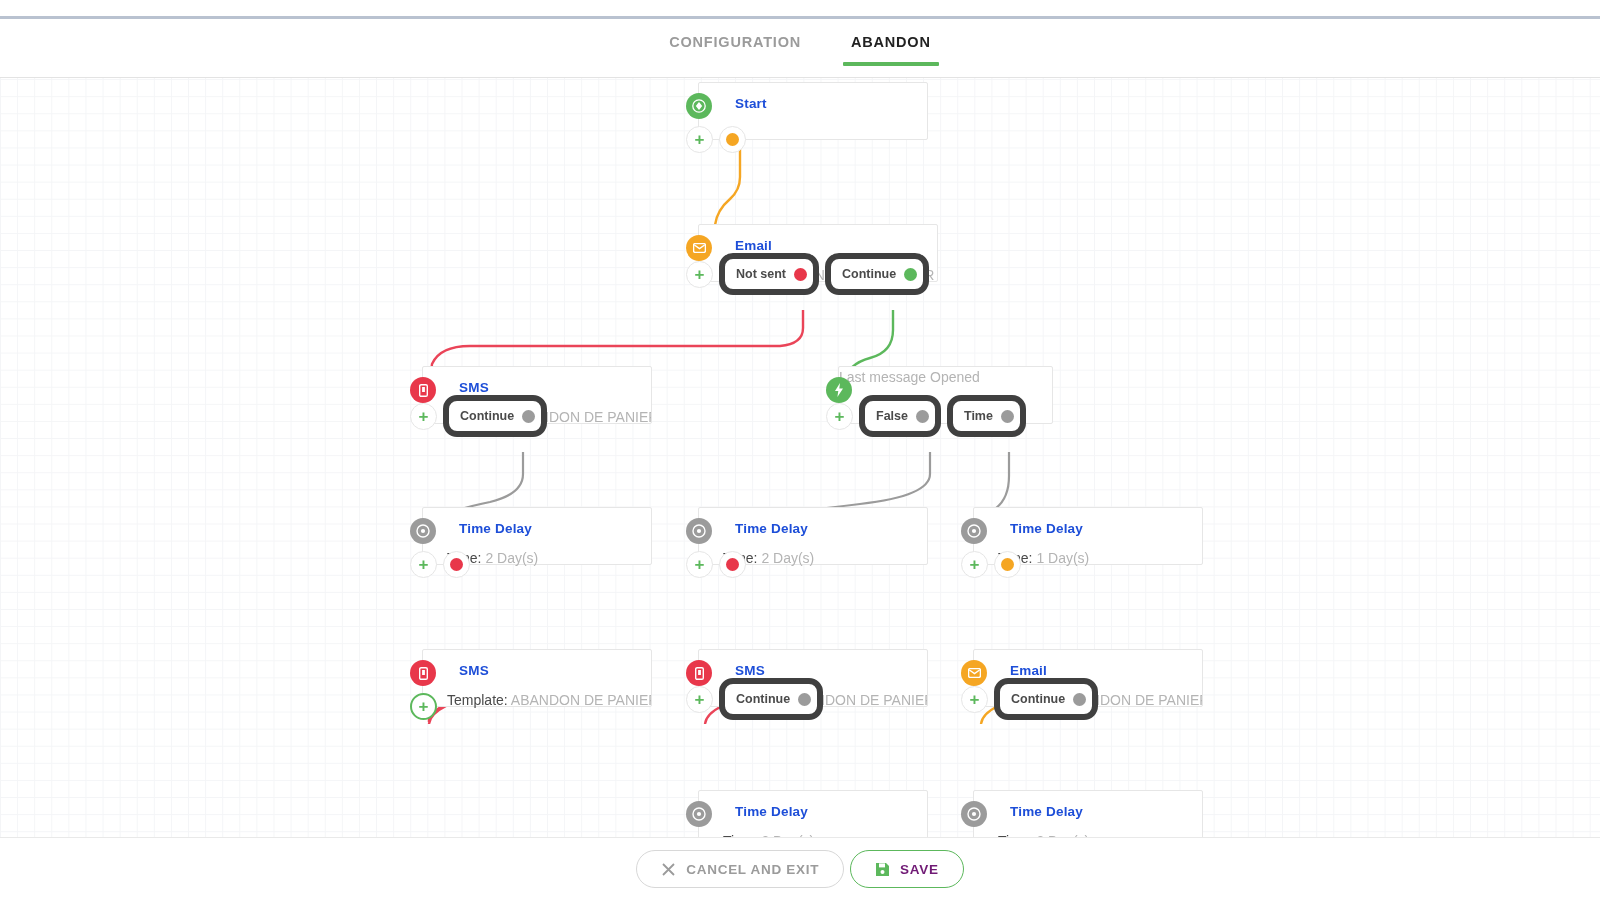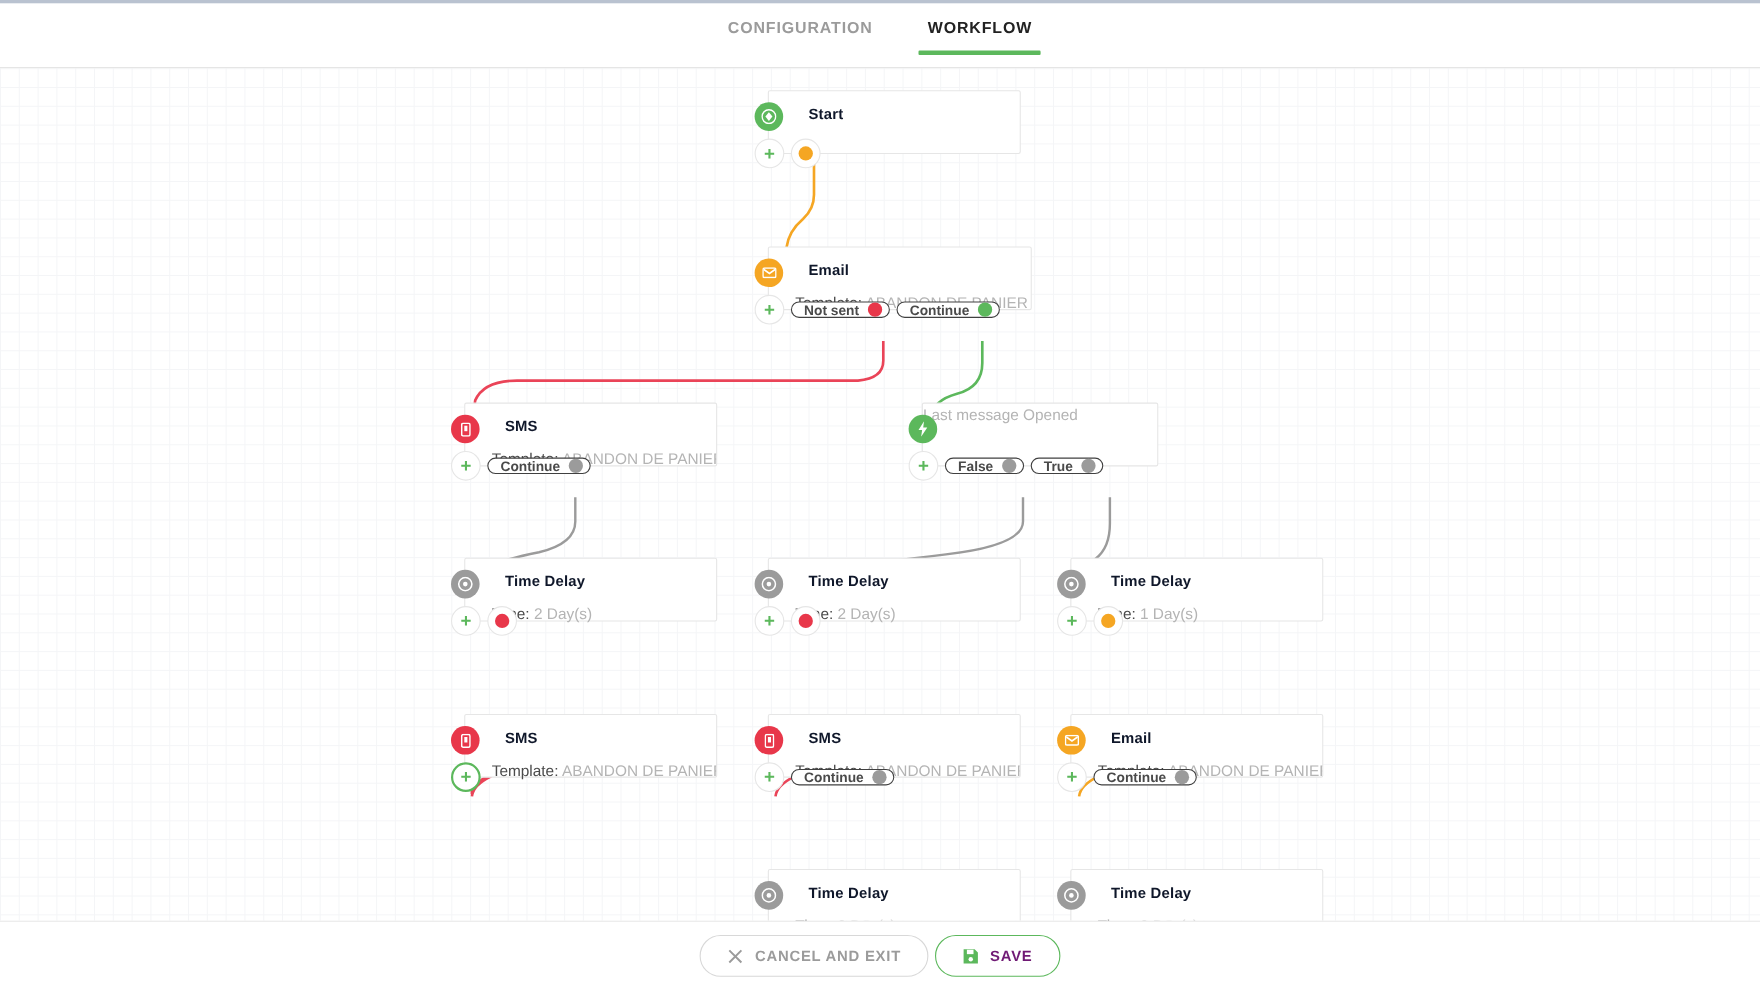--- a/index.html
+++ b/index.html
@@ -6,21 +6,21 @@
   html, body {
     width: 1600px; height: 900px;
     font-family: "Liberation Sans", sans-serif;
     background: #ffffff;
     overflow: hidden;
   }
   #app { position: relative; width: 1600px; height: 900px; }
 
   
   .topbar {
-    position: absolute; top: 0; left: 0; width: 1600px; height: 62px;
+    position: absolute; top: 16px; left: 0; width: 1600px; height: 62px;
     background: #ffffff;
     border-bottom: 1px solid #e3e3e3;
     display: flex; align-items: flex-start; justify-content: center;
     z-index: 40;
   }
   .topbar::before{
     content:""; position:absolute; top:0; left:0; width:1600px; height:3px;
     background:#b9c2d0;
   }
   .tabs { display: flex; gap: 34px; margin-top: 14px; }
@@ -51,21 +51,21 @@
   
   .node {
     position: absolute;
     background: #ffffff;
     border: 1px solid #e6e6e6;
     border-radius: 2px;
     cursor: pointer;
   }
   .node-head { display: flex; align-items: center; height: 40px; padding-left: 36px; }
   .node-title {
-    font-size: 13.5px; font-weight: bold; color: #0f172a; letter-spacing: .2px;
+    font-size: 13.5px; font-weight: bold; color: #1d4ed8; letter-spacing: .2px;
   }
   .node-sub {
     font-size: 14px; color: #4a4a4a; padding-left: 24px;
     white-space: nowrap; overflow: hidden; text-overflow: clip;
     line-height: 20px;
   }
   .node-sub .val { color: #b4b4b4; }
   .node-sub.muted { color: #b4b4b4; }
 
   
@@ -88,22 +88,22 @@
   }
   .plus-btn {
     width: 27px; height: 27px; border-radius: 50%;
     background: #ffffff; border: 1px solid #e6e6e6;
     display: flex; align-items: center; justify-content: center;
     color: #5cb85c; font-size: 17px; line-height: 1; font-weight: bold;
     cursor: pointer;
   }
   .plus-btn.active { border: 2px solid #5cb85c; }
   .chip {
-    height: 15px; border-radius: 14px; background: #ffffff;
-    border: 1px solid #404040; display: flex; 
+    height: 42px; border-radius: 14px; background: #ffffff;
+    border: 6px solid #404040; display: flex; align-items: center;
     padding: 0 6px 0 11px; gap: 8px; cursor: pointer;
   }
   .chip-label { font-size: 12.5px; font-weight: bold; color: #4a4a4a; }
   .dot { width: 13px; height: 13px; border-radius: 50%; flex: none; }
   .dot-only {
     width: 27px; height: 27px; border-radius: 50%; background: #ffffff;
     border: 1px solid #e6e6e6; display: flex; align-items: center;
     justify-content: center; cursor: pointer;
   }
   .d-orange { background: #f5a623; }
@@ -130,21 +130,21 @@
   .btn svg { display: block; }
 </style>
 </head>
 <body>
 
 <div id="app">
 
   <div class="topbar">
     <div class="tabs">
       <button class="tab">CONFIGURATION</button>
-      <button class="tab active">WORKFLOW</button>
+      <button class="tab active">ABANDON</button>
     </div>
   </div>
 
   <div class="canvas">
 
     <svg class="edges" viewBox="0 0 1600 775">
 
       <path d="M 740,82 L 740,115 Q 740,128 730,137 Q 717,148 715,163 L 712,180" fill="none" stroke="#f5a623" stroke-width="2.4"></path>
 
       <path d="M 803,248 L 803,266 Q 803,282 780,284 L 470,284 Q 440,284 432,302 L 430,318" fill="none" stroke="#ea4458" stroke-width="2.4"></path>
@@ -244,21 +244,21 @@
         </svg>
       </div>
       <div class="node-sub muted" style="padding-left:0; padding-left:0;">Last message Opened</div>
       <div class="node-foot">
         <div class="plus-btn">+</div>
         <div class="chip">
           <span class="chip-label">False</span>
           <span class="dot d-grey"></span>
         </div>
         <div class="chip">
-          <span class="chip-label">True</span>
+          <span class="chip-label">Time</span>
           <span class="dot d-grey"></span>
         </div>
       </div>
     </div>
 
     <div class="node" style="left:422px; top:445px; width:230px; height:58px;">
       <div class="nicon grey">
         <svg width="14" height="14" viewBox="0 0 14 14">
           <circle cx="7" cy="7" r="6" fill="none" stroke="#ffffff" stroke-width="1.4"></circle>
           <circle cx="7" cy="7" r="2.1" fill="#ffffff"></circle>

